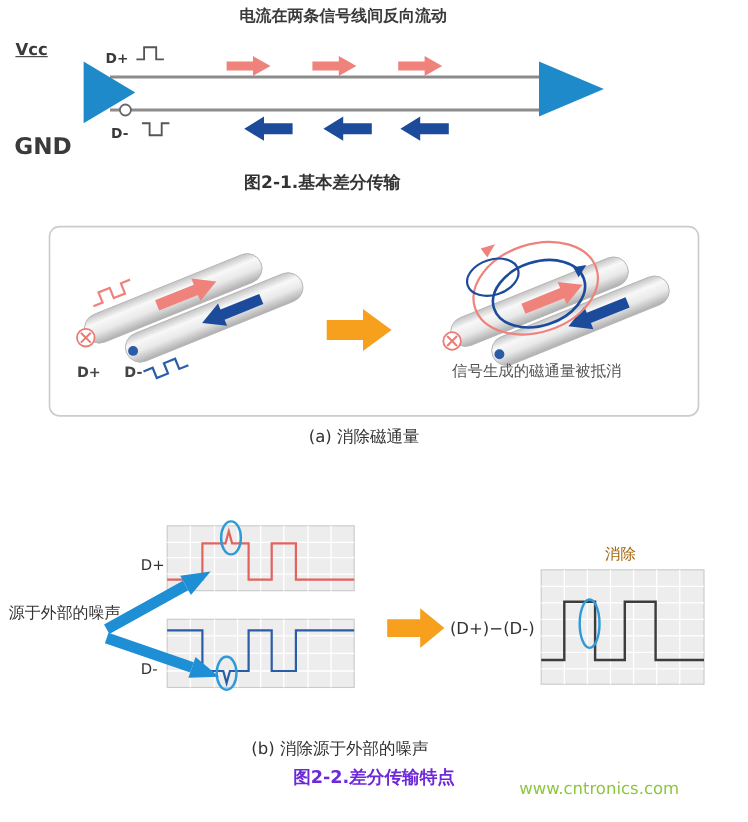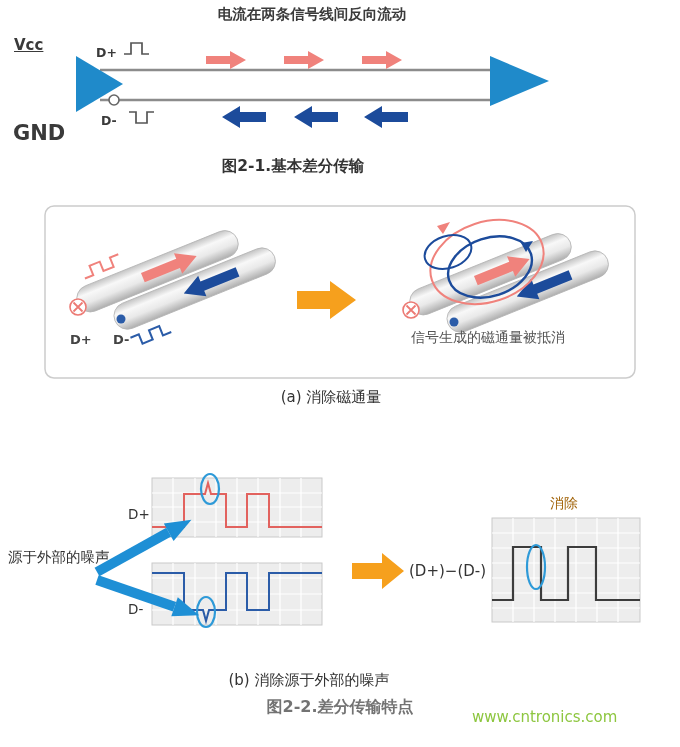--- a/index.html
+++ b/index.html
@@ -16,21 +16,21 @@
   .t-dplus2a{left:70px;top:332px;font-size:13px;font-weight:bold;color:#444;}
   .t-dminus2a{left:113px;top:332px;font-size:13px;font-weight:bold;color:#444;}
   .t-fluxnote{left:411px;top:329px;font-size:14px;color:#555;}
   .t-cap2a{left:0;top:388px;width:596px;font-size:15px;text-align:center;color:#333;margin-left:33px;}
   .t-noise{left:8px;top:548px;font-size:14.5px;color:#333;}
   .t-dplusb{left:128px;top:506px;font-size:13.5px;color:#333;}
   .t-dminusb{left:128px;top:601px;font-size:13.5px;color:#333;}
   .t-formula{left:409px;top:562px;font-size:15px;color:#333;}
   .t-cancel{left:550px;top:495px;font-size:14px;color:#a16207;}
   .t-cap2b{left:0;top:671px;width:618px;font-size:15px;text-align:center;color:#333;}
-  .t-cap2{left:0;top:697px;width:680px;font-size:16px;font-weight:bold;text-align:center;color:#737373;}
+  .t-cap2{left:0;top:697px;width:680px;font-size:16px;font-weight:bold;text-align:center;color:#6d28d9;}
   .t-watermark{left:472px;top:708px;font-size:15px;color:#8dc63f;}
 </style>
 </head>
 <body>
 
 <div class="page">
 
   <svg class="gfx" width="680" height="747" viewBox="0 0 680 747">
     <defs>
       <linearGradient id="cyl" x1="0" y1="0" x2="0" y2="1">

